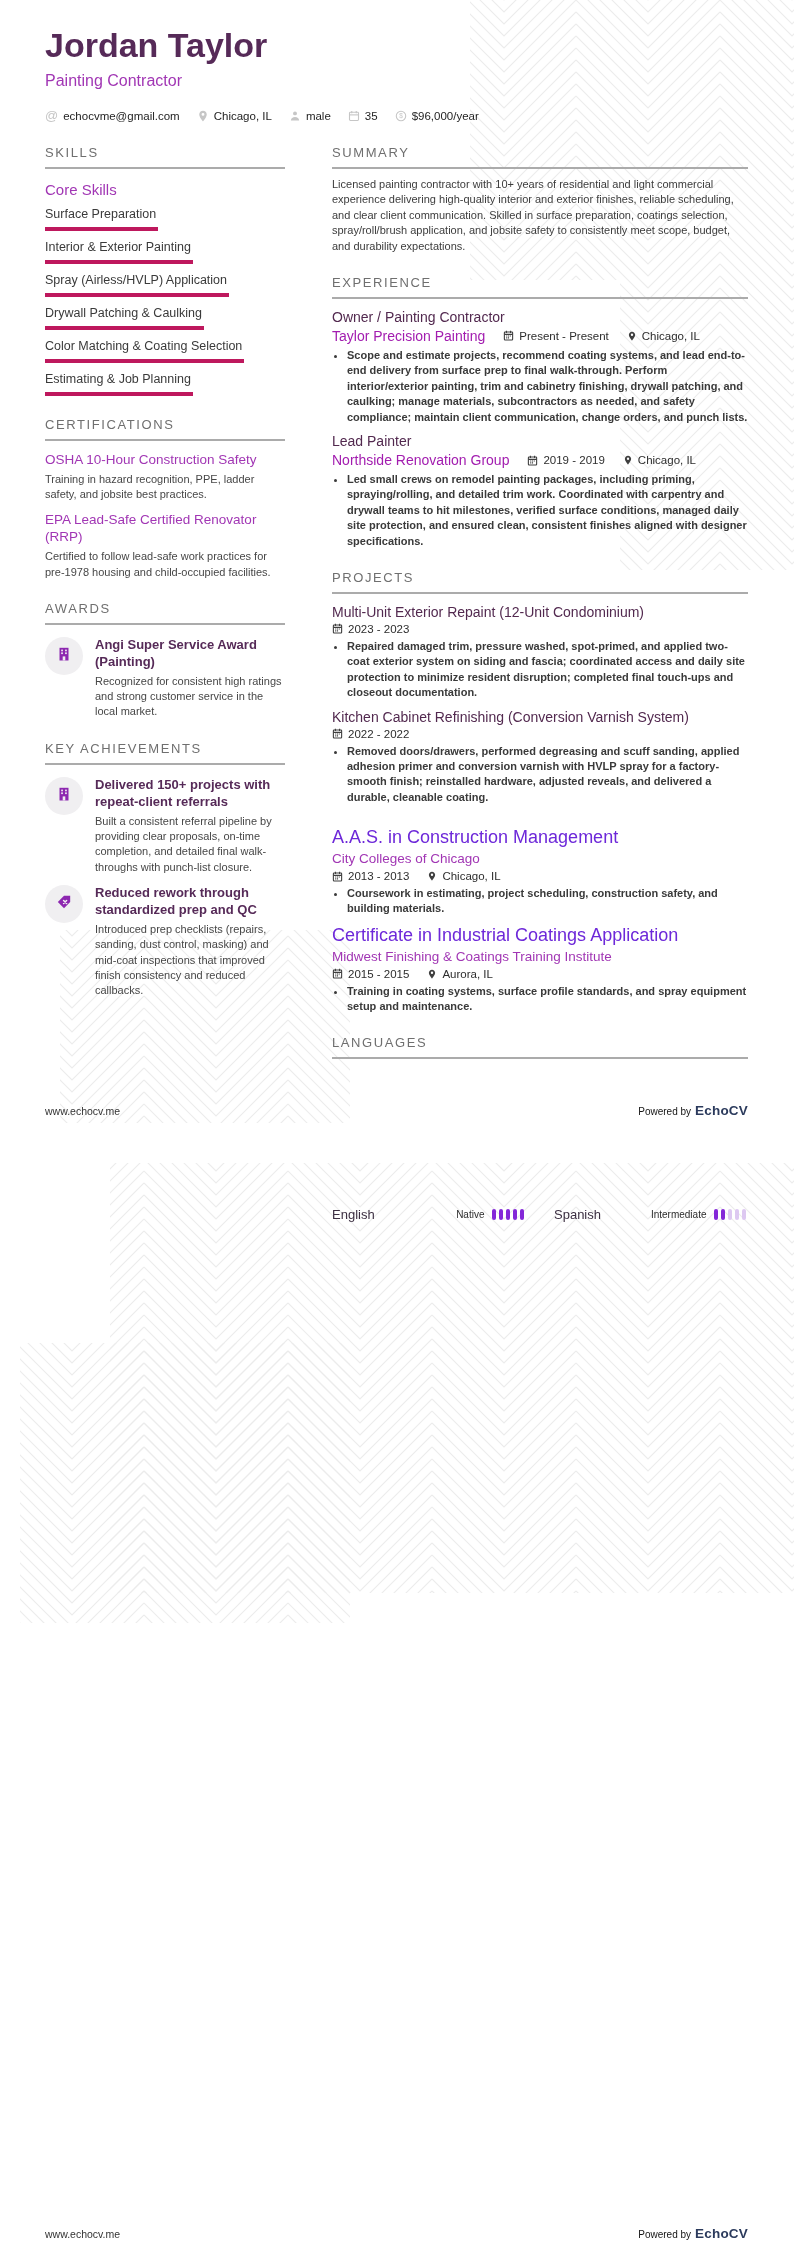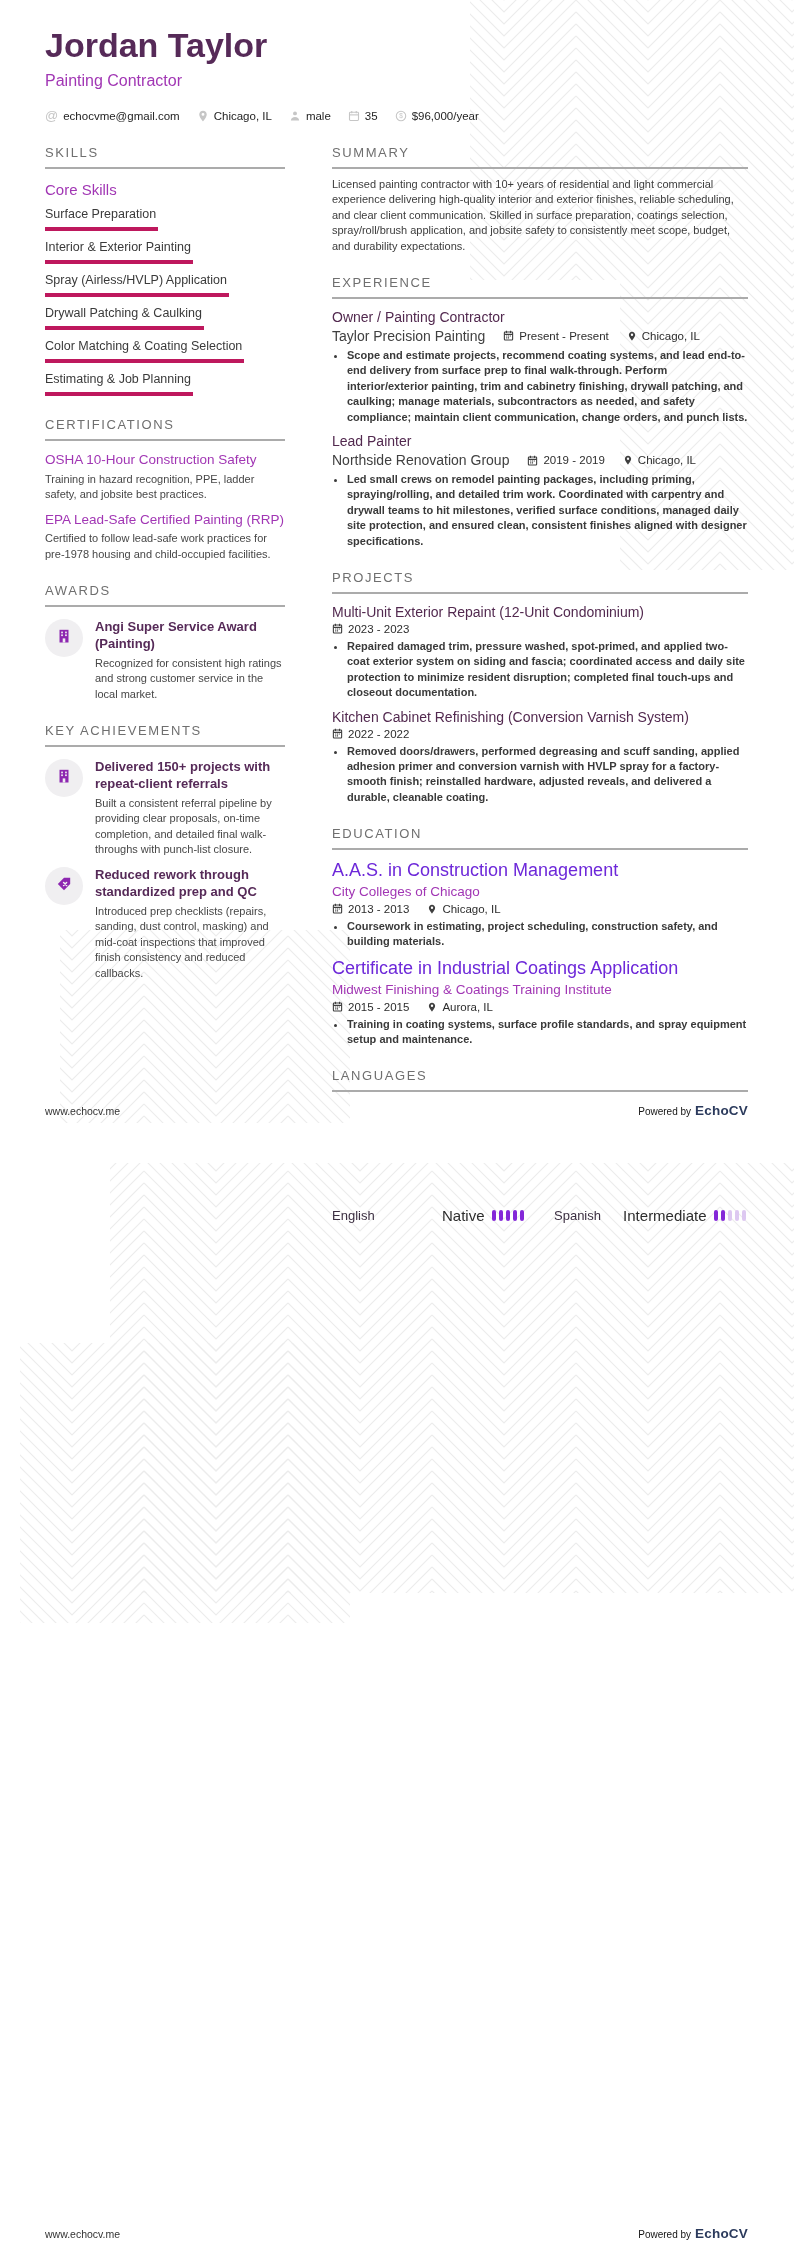--- a/index.html
+++ b/index.html
@@ -33,35 +33,35 @@
   .ach{display:flex;gap:12px;margin-top:12px;}
   .ach + .ach{margin-top:10px;}
   .ach-icon{flex:none;width:38px;height:38px;border-radius:50%;background:#f0eff1;display:flex;align-items:center;justify-content:center;color:#8d27b0;}
   .ach-title{font-size:13px;line-height:1.3;font-weight:600;color:#562a58;}
   
   .body-txt{margin-top:8px;font-size:11px;line-height:1.4;color:#3c3c3c;}
   .item{margin-top:10px;}
   .item + .item{margin-top:8px;}
   .role-title{font-size:14px;line-height:1.22;font-weight:500;color:#52294f;}
   .company-row{display:flex;align-items:center;gap:18px;margin-top:2px;flex-wrap:wrap;}
-  .company{font-size:14px;font-weight:500;color:#404040;}
+  .company{font-size:14px;font-weight:500;color:#a21caf;}
   .meta{display:flex;gap:5px;font-size:11.5px;color:#2d2d2d;}
   .meta .m-ic{color:#3f3f3f;display:flex;align-items:center;}
   .meta-row{display:flex;align-items:center;gap:18px;margin-top:2px;}
   ul.bullets{margin:4px 0 0 15px;padding:0;font-weight:bold;}
   ul.bullets li{font-size:11px;line-height:1.4;color:#3a3a3a;margin:0 0 2px 0;}
   .proj-title{font-size:14px;line-height:1.22;font-weight:500;color:#52294f;}
   .degree{font-size:18px;line-height:1.22;font-weight:500;color:#6d28d9;}
   .school{font-size:13.5px;line-height:1.25;color:#a136b4;margin-top:2px;}
   
   .lang-wrap{position:relative;z-index:1;padding:84px 46px 0 332px;display:flex;gap:30px;}
   .lang-entry{width:192px;display:flex;justify-content:space-between;align-items:center;}
   .lang-name{font-size:13px;color:#3c2f42;}
   .lang-right{display:flex;align-items:center;gap:7px;}
-  .lang-level{font-size:15px;color:#2d2d2d;}
+  .lang-level{font-size:10px;color:#2d2d2d;}
   .dots{display:flex;gap:2.5px;align-items:center;}
   .dot{width:4.5px;height:11px;border-radius:2.3px;background:#ddc8f1;display:inline-block;}
   .dot.filled{background:#8428d8;}
   
   .page-footer{position:absolute;z-index:2;left:45px;right:46px;bottom:5px;display:flex;justify-content:space-between;align-items:baseline;}
   .site{font-size:10.5px;color:#333;text-decoration:none;}
   .powered{display:flex;align-items:baseline;gap:4px;}
   .powered-txt{font-size:10px;color:#141414;}
   .brand{font-size:13.5px;font-weight:600;color:#2b3a5c;letter-spacing:0.2px;text-decoration:none;}
 </style>
@@ -146,21 +146,21 @@
           <div class="skill">Estimating &amp; Job Planning</div>
         </section>
 
         <section>
           <h2 class="sec-h">CERTIFICATIONS</h2>
           <div class="cert">
             <div class="cert-title">OSHA 10-Hour Construction Safety</div>
             <div class="small-txt">Training in hazard recognition, PPE, ladder safety, and jobsite best practices.</div>
           </div>
           <div class="cert">
-            <div class="cert-title">EPA Lead-Safe Certified Painting (RRP)</div>
+            <div class="cert-title">EPA Lead-Safe Certified Renovator (RRP)</div>
             <div class="small-txt">Certified to follow lead-safe work practices for pre-1978 housing and child-occupied facilities.</div>
           </div>
         </section>
 
         <section>
           <h2 class="sec-h">AWARDS</h2>
           <div class="ach">
             <span class="ach-icon">
               <span>
                 <svg width="16" height="16" viewBox="0 0 16 16">
@@ -324,21 +324,20 @@
                 <span>2022 - 2022</span>
               </span>
             </div>
             <ul class="bullets">
                 <li>Removed doors/drawers, performed degreasing and scuff sanding, applied adhesion primer and conversion varnish with HVLP spray for a factory-smooth finish; reinstalled hardware, adjusted reveals, and delivered a durable, cleanable coating.</li>
               </ul>
           </div>
         </section>
 
         <section>
-          <h2 class="sec-h">EDUCATION</h2>
 
           <div class="item">
             <div class="degree">A.A.S. in Construction Management</div>
             <div class="school">City Colleges of Chicago</div>
             <div class="meta-row">
               <span class="meta">
                 <span class="m-ic">
                   <svg width="11" height="11" viewBox="0 0 16 16">
                       <rect x="2" y="3" width="12" height="11.5" rx="1" fill="none" stroke="currentColor" stroke-width="1.6"></rect>
                       <path d="M5 1.2v3M11 1.2v3M2 6.3h12" stroke="currentColor" stroke-width="1.6"></path>

